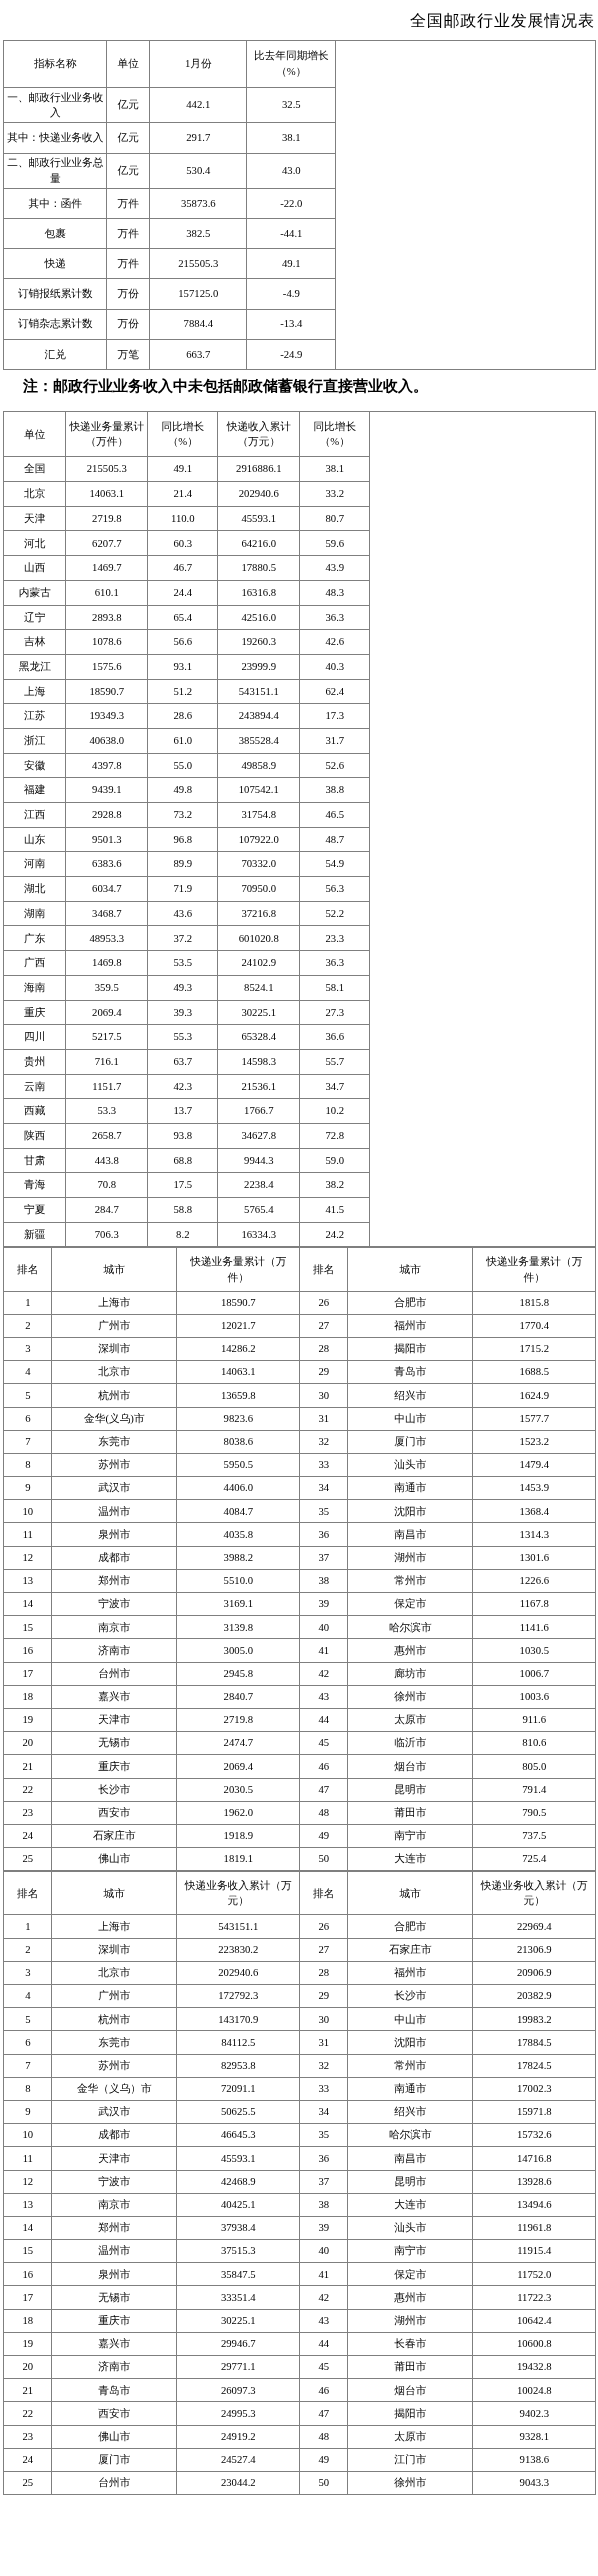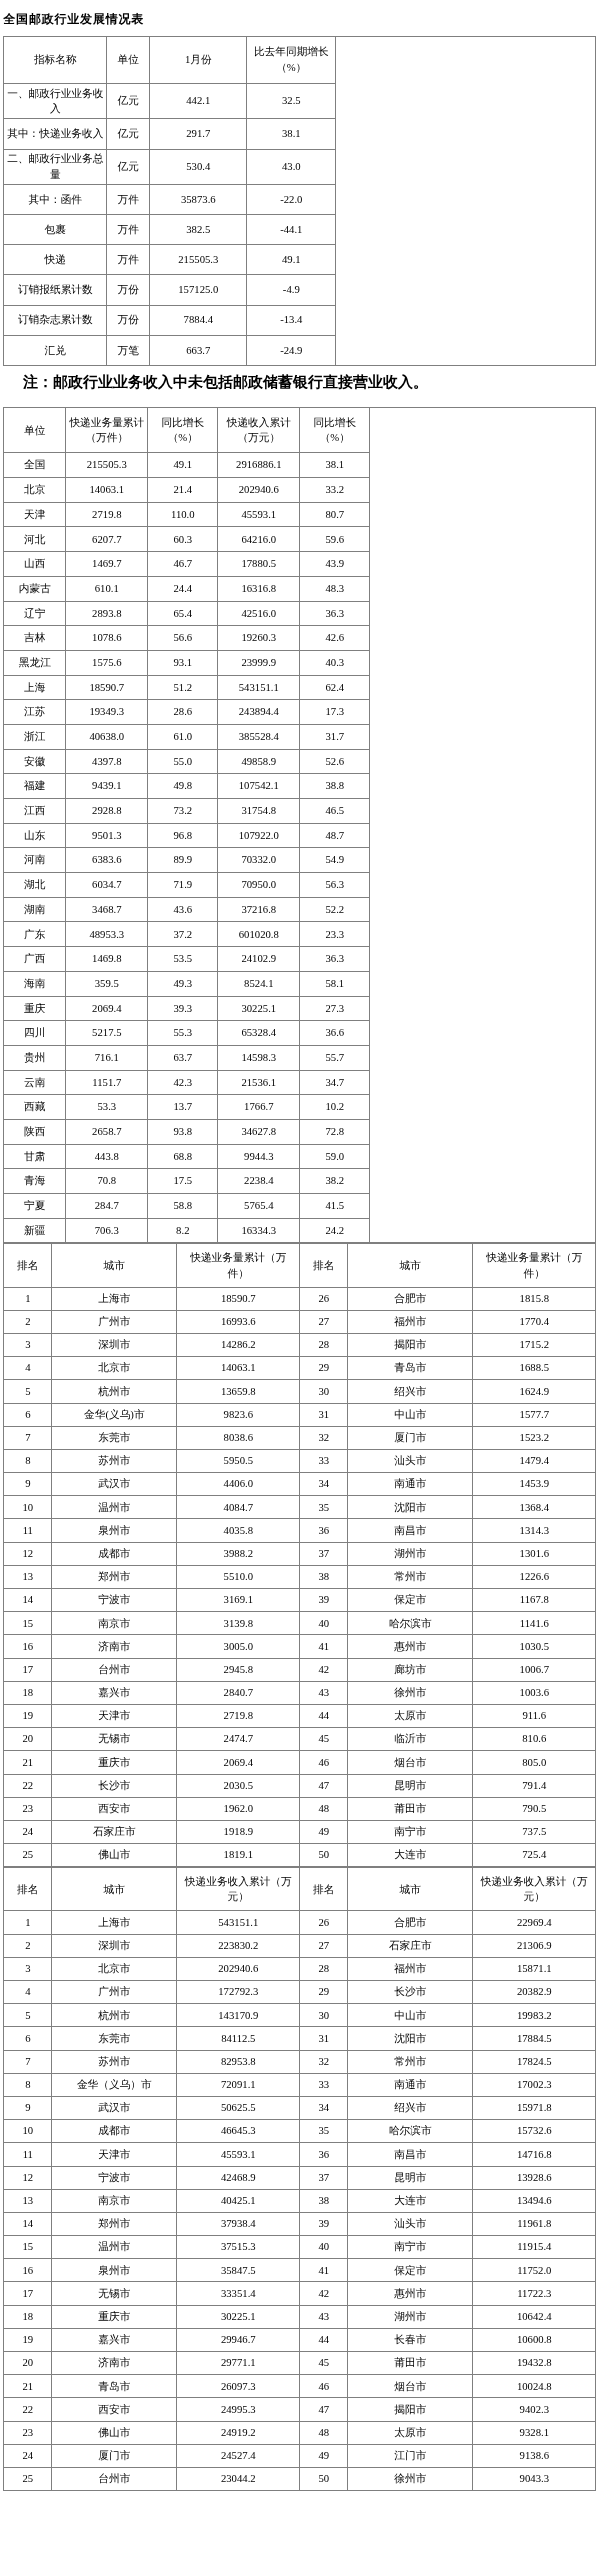--- a/index.html
+++ b/index.html
@@ -3,23 +3,23 @@
 <meta charset="utf-8">
 <style>
   html, body { margin: 0; padding: 0; background: #ffffff; }
   body {
     width: 598px;
     color: #000000;
     font-family: "Liberation Serif", "DejaVu Serif", serif;
   }
   .page { padding: 1.6px 3.3px; }
   .tbl-title {
-    font-size: 12px;
-    font-weight: bold;
-    text-align: left;
+    font-size: 16px;
+    font-weight: normal;
+    text-align: right;
     margin: 9.8px 0 7.4px 0;
     letter-spacing: 0.8px;
   }
   table.t {
     border-collapse: collapse;
     width: 591px;
     table-layout: fixed;
     border: 1.6px solid #7f7f7f;
   }
   .t th, .t td {
@@ -397,21 +397,21 @@
           <td>1</td>
           <td>上海市</td>
           <td>18590.7</td>
           <td>26</td>
           <td>合肥市</td>
           <td>1815.8</td>
         </tr>
         <tr>
           <td>2</td>
           <td>广州市</td>
-          <td>16993.6</td>
+          <td>12021.7</td>
           <td>27</td>
           <td>福州市</td>
           <td>1770.4</td>
         </tr>
         <tr>
           <td>3</td>
           <td>深圳市</td>
           <td>14286.2</td>
           <td>28</td>
           <td>揭阳市</td>
@@ -630,21 +630,21 @@
           <td>27</td>
           <td>石家庄市</td>
           <td>21306.9</td>
         </tr>
         <tr>
           <td>3</td>
           <td>北京市</td>
           <td>202940.6</td>
           <td>28</td>
           <td>福州市</td>
-          <td>15871.1</td>
+          <td>20906.9</td>
         </tr>
         <tr>
           <td>4</td>
           <td>广州市</td>
           <td>172792.3</td>
           <td>29</td>
           <td>长沙市</td>
           <td>20382.9</td>
         </tr>
         <tr>

